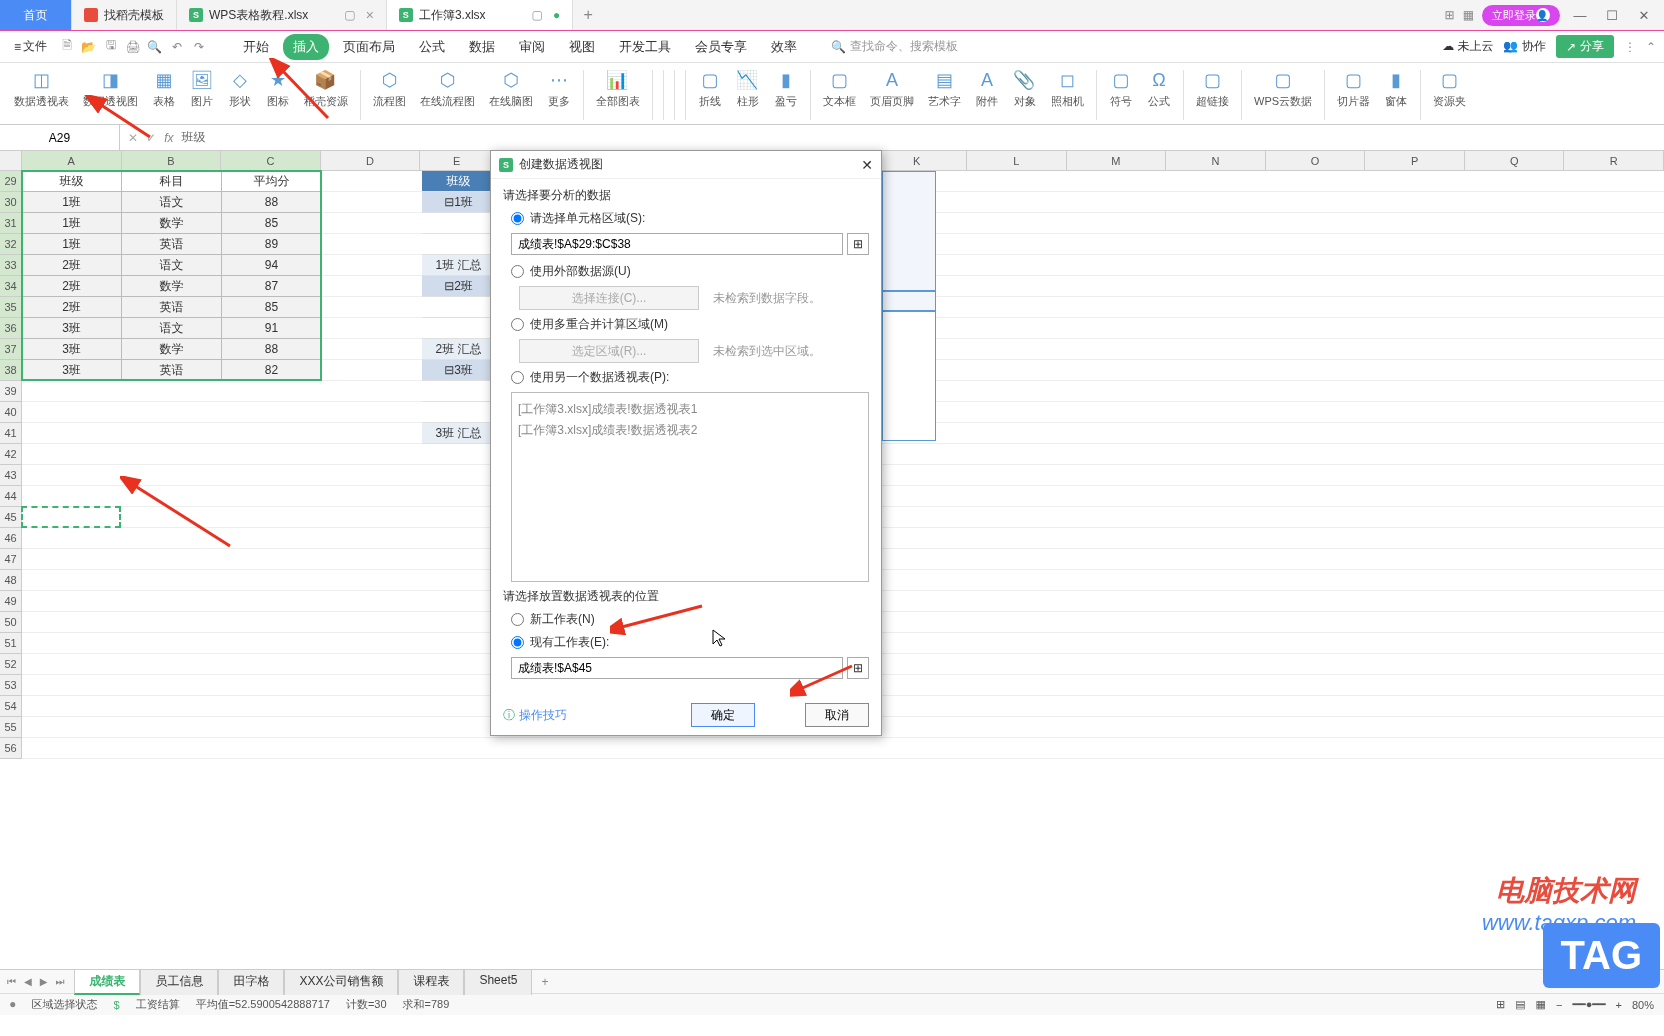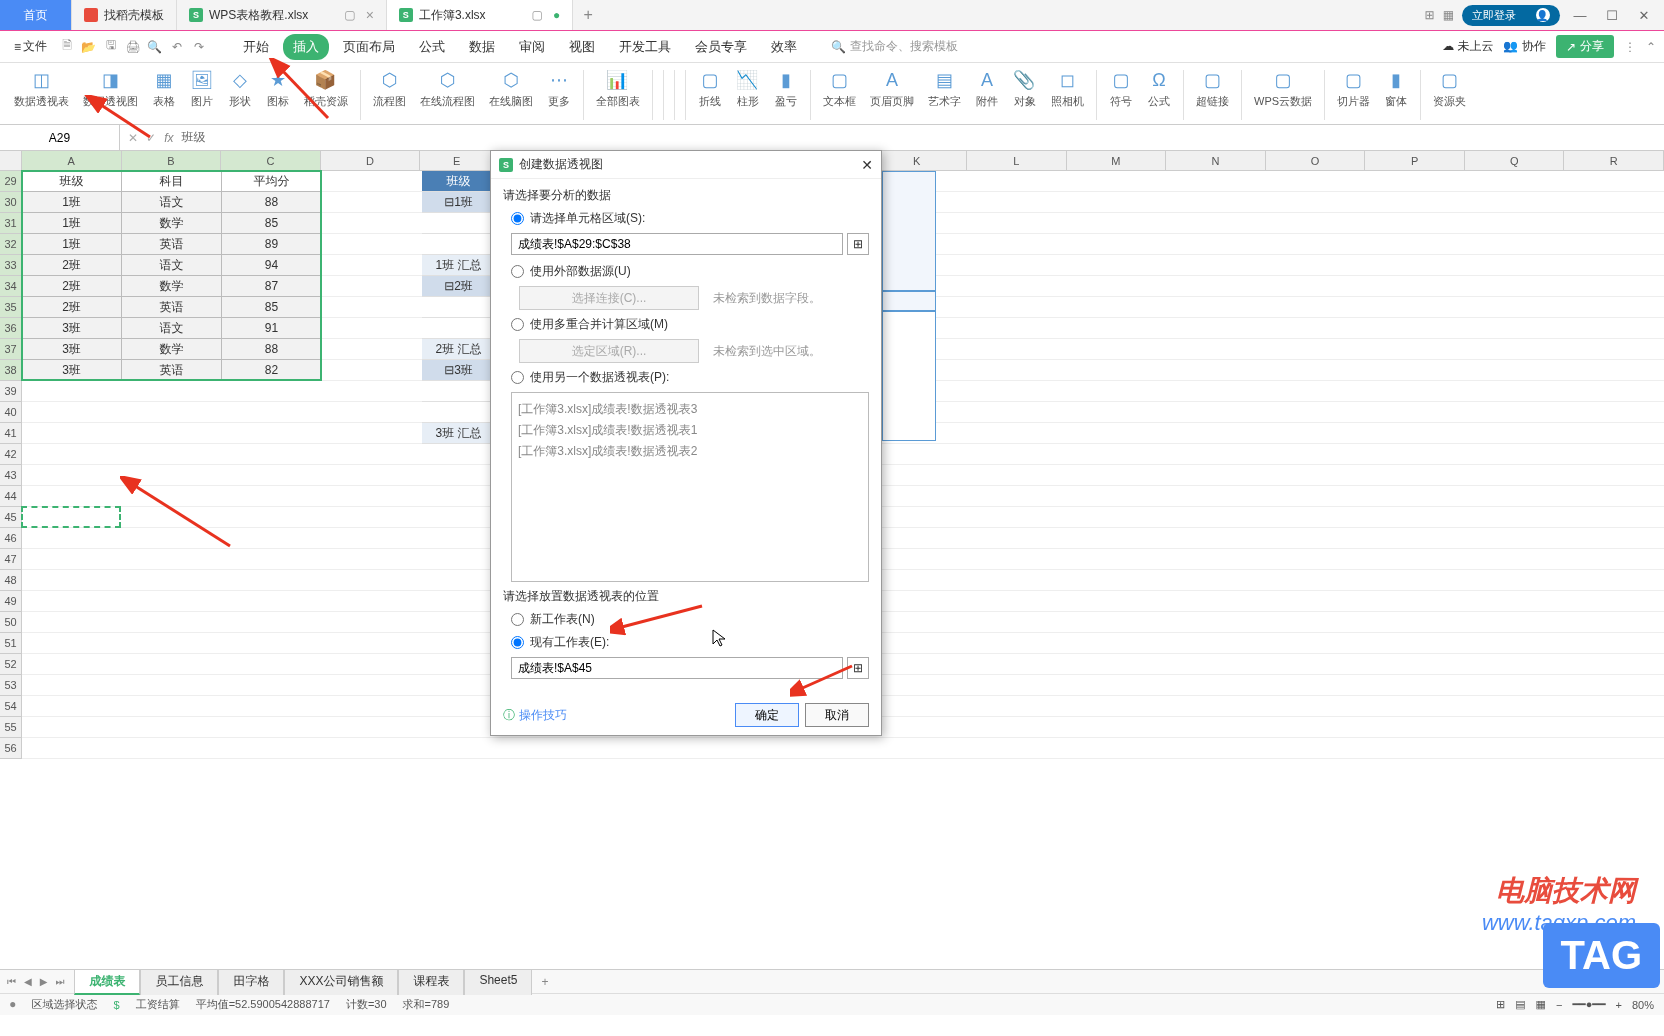--- a/index.html
+++ b/index.html
@@ -9,21 +9,21 @@
 .top-tabs { height: 31px; background: #f4f4f4; display: flex; align-items: center; border-bottom: 1px solid #ec4899; }
 .tab { height: 30px; padding: 0 12px; display: flex; align-items: center; gap: 6px; border-right: 1px solid #ddd; cursor: pointer; font-size: 12px; }
 .tab.home { background: #4a8bf5; color: #fff; width: 72px; justify-content: center; }
 .tab.active { background: #fff; }
 .tab-icon { width: 14px; height: 14px; }
 .tab-icon.doc { background: #e84c3d; border-radius: 2px; }
 .tab-icon.xls { background: #3cb371; border-radius: 2px; display:flex; align-items:center; justify-content:center; color:#fff; font-size:9px; font-weight:bold;}
 .tab-close { color: #999; font-size: 14px; margin-left: 4px; }
 .tab-add { width: 30px; text-align: center; color: #888; font-size: 16px; cursor: pointer; }
 .top-right { margin-left: auto; display: flex; align-items: center; gap: 8px; padding-right: 8px; }
-.login-btn { background: #0369a1; color: #fff; padding: 3px 10px; border-radius: 12px; display: flex; align-items: center; gap: 20px; font-size: 11px; justify-content: flex-end; }
+.login-btn { background: #d946ef; color: #fff; padding: 3px 10px; border-radius: 12px; display: flex; align-items: center; gap: 0; font-size: 11px; justify-content: flex-end; }
 .win-btn { width: 24px; text-align: center; color: #666; cursor: pointer; font-size: 13px; }
 
 
 .menu-bar { height: 32px; display: flex; align-items: center; padding: 0 8px; gap: 4px; border-bottom: 1px solid #e0e0e0; }
 .menu-file { display: flex; align-items: center; gap: 2px; padding: 0 6px; }
 .qat { display: flex; gap: 2px; margin-right: 20px; }
 .qat-btn { width: 20px; height: 20px; display: flex; align-items: center; justify-content: center; color: #888; cursor: pointer; }
 .menu-item { padding: 4px 10px; cursor: pointer; font-size: 13px; }
 .menu-item.active { background: #3cb371; color: #fff; border-radius: 12px; }
 .menu-search { margin-left: 20px; display: flex; align-items: center; gap: 4px; color: #999; font-size: 12px; }
@@ -77,21 +77,21 @@
 .dlg-input-row { display: flex; align-items: center; margin: 4px 0 8px 8px; }
 .dlg-input { flex: 1; border: 1px solid #aaa; padding: 3px 6px; font-size: 12px; }
 .dlg-pick { width: 22px; height: 22px; border: 1px solid #aaa; margin-left: 4px; display: flex; align-items: center; justify-content: center; cursor: pointer; }
 .dlg-btn-dis { width: 180px; height: 24px; border: 1px solid #ccc; background: #f4f4f4; color: #aaa; text-align: center; line-height: 22px; margin-left: 8px; }
 .dlg-hint { color: #999; margin-left: 8px; }
 .pivot-list { margin: 4px 0 6px 8px; border: 1px solid #bbb; height: 190px; padding: 6px; overflow: auto; }
 .pivot-list div { color: #888; padding: 2px 0; font-size: 12px; }
 .dlg-footer { display: flex; align-items: center; padding: 8px 12px; }
 .dlg-link { color: #4a8bf5; display: flex; align-items: center; gap: 4px; cursor: pointer; }
 .dlg-btns { margin-left: auto; display: flex; gap: 6px; }
-.dlg-btn { width: 64px; height: 24px; border: 1px solid #888; background: #f9f9f9; cursor: pointer; font-size: 12px; }
+.dlg-btn { width: 64px; height: 24px; border: 1px solid #888; background: #f9f9f9; cursor: pointer; font-size: 12px; margin-left: 44px; }
 .dlg-btn.primary { border: 1px solid #4a8bf5; background: #eef5ff; }
 
 
 .sheet-tabs { height: 24px; display: flex; align-items: center; border-top: 1px solid #ccc; font-size: 12px; padding: 0 4px; gap: 1px; background: #f8f8f8; }
 .sheet-nav { display: flex; gap: 2px; margin-right: 6px; }
 .sheet-nav span { color: #888; padding: 0 3px; cursor: pointer; font-size: 10px; }
 .sheet-tab { padding: 3px 14px; border: 1px solid #ccc; border-bottom: none; background: #eee; cursor: pointer; }
 .sheet-tab.active { background: #fff; color: #3cb371; font-weight: bold; border-bottom: 2px solid #3cb371; }
 .sheet-add { padding: 0 8px; color: #888; cursor: pointer; }
 
@@ -544,21 +544,20 @@
     <div class="dlg-radio-row">
       <div class="dlg-btn-dis">选定区域(R)...</div>
       <span class="dlg-hint">未检索到选中区域。</span>
     </div>
 
     <div class="dlg-radio-row">
       <input type="radio" style="">
       <span>使用另一个数据透视表(P):</span>
     </div>
     <div class="pivot-list" id="pivotlist">
-        <div>[工作簿3.xlsx]成绩表!数据透视表3</div>
         <div>[工作簿3.xlsx]成绩表!数据透视表1</div>
         <div>[工作簿3.xlsx]成绩表!数据透视表2</div>
       </div>
 
     <div class="dlg-section">请选择放置数据透视表的位置</div>
     <div class="dlg-radio-row">
       <input type="radio" style="">
       <span>新工作表(N)</span>
     </div>
     <div class="dlg-radio-row">

